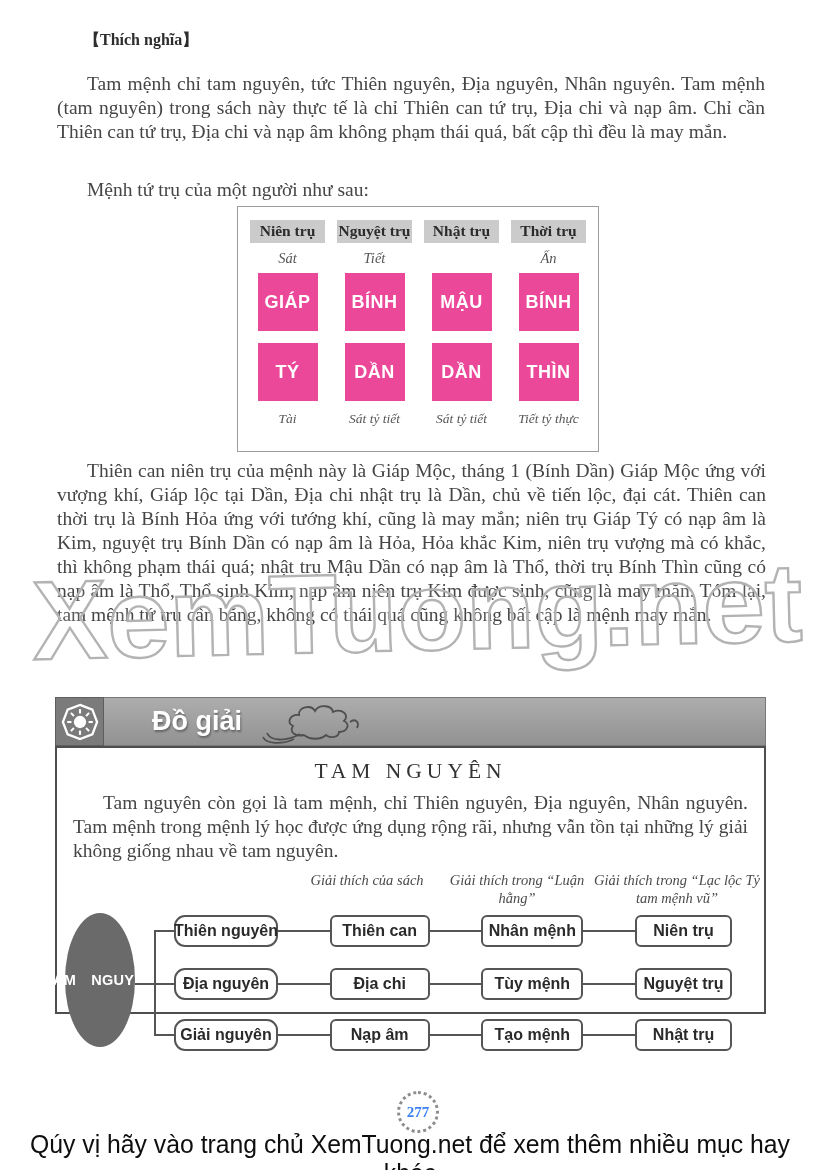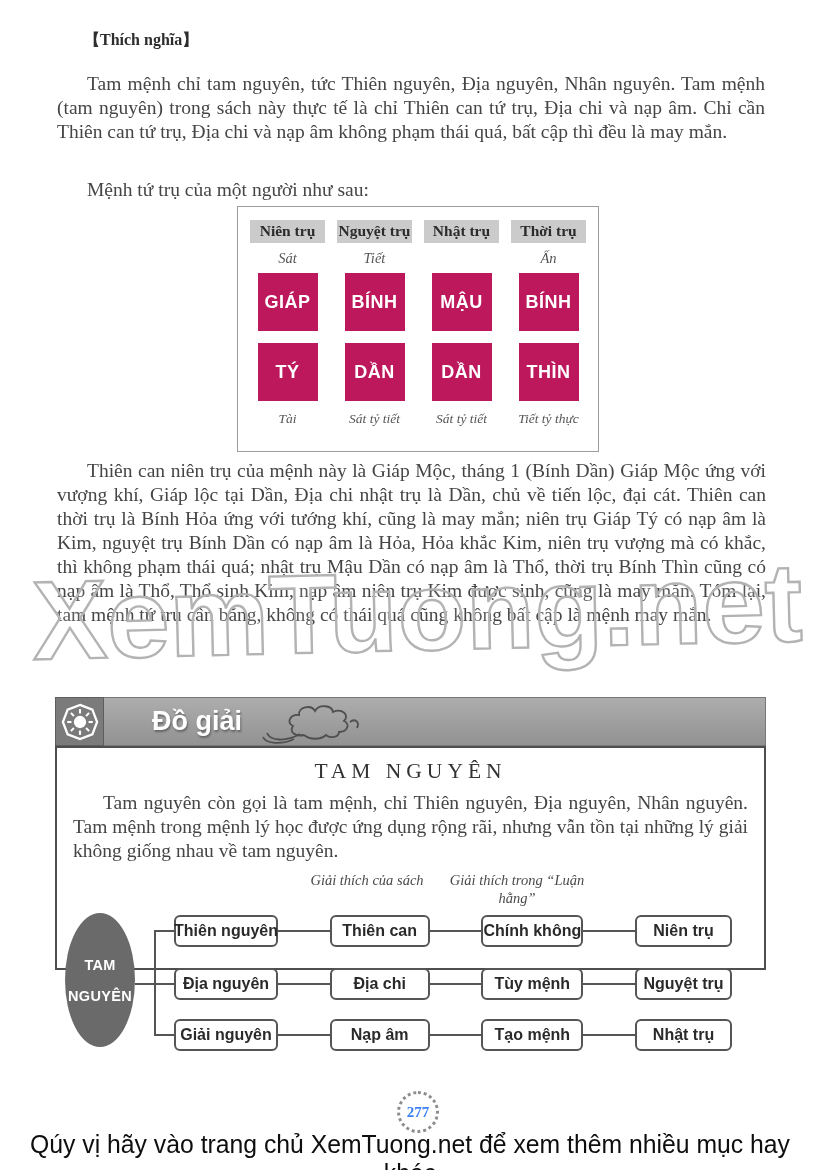--- a/index.html
+++ b/index.html
@@ -18,63 +18,63 @@
 
   
   .pillar-table { position:absolute; left:237px; top:206px; width:362px; height:246px;
                   border:1px solid #9c9c9c; background:#fff; padding:13px 12px 0; }
   .pt-grid { display:grid; grid-template-columns:repeat(4,1fr); column-gap:12px; }
   .pt-col { display:flex; flex-direction:column; align-items:center; }
   .pt-head { width:100%; background:#cbcbcb; text-align:center; font-weight:bold;
              font-size:15.5px; padding:2px 0 3px; color:#2b2b2b; }
   .pt-toplabel { font-style:italic; font-size:14.5px; height:30px; display:flex;
                  align-items:center; color:#555; }
-  .pt-sq { width:60px; height:58px; background:#be185d; color:#fff; display:flex;
+  .pt-sq { width:60px; height:58px; background:#ec4899; color:#fff; display:flex;
            align-items:center; justify-content:center; font-family:"Liberation Sans",sans-serif;
            font-weight:bold; font-size:18px; letter-spacing:0.5px; }
   .pt-sq2 { margin-top:12px; }
   .pt-bottomlabel { font-style:italic; font-size:13.5px; margin-top:10px; color:#555;
                     white-space:nowrap; }
 
   
   .watermark { position:absolute; left:26px; top:512px; z-index:5; pointer-events:none; }
 
   
   .dogiai { position:absolute; left:55px; top:697px; width:711px; height:49px; display:flex; }
   .bagua-sq { width:49px; height:49px; background:#7b7b7b; border:1px solid #5e5e5e;
               display:flex; align-items:center; justify-content:center; }
   .dg-bar { flex:1; background:linear-gradient(180deg,#adadad,#929292);
             border:1px solid #787878; border-left:none; display:flex; align-items:center; }
   .dg-label { color:#fff; font-family:"Liberation Sans",sans-serif; font-weight:bold;
               font-size:27px; margin-left:48px; text-shadow:1px 2px 2px rgba(60,60,60,0.55); }
   .dg-cloud { margin-left:16px; margin-top:4px; }
 
   
-  .tnbox { position:absolute; left:55px; top:746px; width:711px; height:224px;
+  .tnbox { position:absolute; left:55px; top:746px; width:711px; height:268px;
            border:2px solid #4e4e4e; background:#fff; }
   .tn-title { text-align:center; font-size:21.5px; letter-spacing:5px; color:#333;
               margin-top:11px; }
   .tn-intro { margin:7px 16px 0; }
   .diagram { position:relative; height:190px; margin-top:2px; }
   .dg-head { position:absolute; top:6px; font-style:italic; font-size:14.5px;
              text-align:center; line-height:18px; color:#4a4a4a; }
   .dgh1 { left:225px; width:170px; }
   .dgh2 { left:375px; width:170px; }
   .dgh3 { left:534px; width:172px; }
   .oval { position:absolute; left:8px; top:48px; width:70px; height:134px; background:#6a6a6a;
           border-radius:50%; color:#fff; font-family:"Liberation Sans",sans-serif;
-          font-weight:bold; font-size:14.5px; display:flex; flex-direction:column;
+          font-weight:bold; font-size:14.5px; display:flex; flex-direction:row;
           align-items:center; justify-content:center; gap:15px; letter-spacing:0.3px; }
   .drow { position:absolute; left:117px; right:32px; display:flex; align-items:center; height:32px; }
   .drow1 { top:50px; } .drow2 { top:103px; } .drow3 { top:154px; }
   .dbox { border:2px solid #555; border-radius:6px; background:#fff; height:32px;
           display:flex; align-items:center; justify-content:center;
           font-family:"Liberation Sans",sans-serif; font-weight:bold; font-size:16px;
           color:#2a2a2a; white-space:nowrap; }
-  .c1 { width:104px; } .c2 { width:100px; } .c3 { width:102px; } .c4 { width:97px; }
+  .c1 { width:104px;border-radius:11px; } .c2 { width:100px; } .c3 { width:102px; } .c4 { width:97px; }
   .dline { flex:1; border-top:2px solid #555; }
   .bracket-h { position:absolute; left:78px; top:118px; width:40px; border-top:2px solid #555; }
   .bracket-v { position:absolute; left:97px; top:65px; height:105px; border-left:2px solid #555; }
   .stub1 { position:absolute; left:97px; top:65px; width:21px; border-top:2px solid #555; }
   .stub3 { position:absolute; left:97px; top:169px; width:21px; border-top:2px solid #555; }
 
   .badge { position:absolute; left:397px; top:1091px; width:42px; height:42px;
            border:3px dotted #8c8c8c; border-radius:50%; display:flex; align-items:center;
            justify-content:center; font-size:15px; font-weight:bold; color:#3b82f6; background:#fff; }
   .footer { position:absolute; left:0; top:1130px; width:820px; text-align:center;
@@ -164,37 +164,38 @@
     </div>
   </div>
 
   <div class="tnbox">
     <div class="tn-title">TAM NGUYÊN</div>
     <p class="para tn-intro">Tam nguyên còn gọi là tam mệnh, chỉ Thiên nguyên, Địa nguyên, Nhân nguyên. Tam mệnh trong mệnh lý học được ứng dụng rộng rãi, nhưng vẫn tồn tại những lý giải không giống nhau về tam nguyên.</p>
 
     <div class="diagram">
       <div class="dg-head dgh1">Giải thích của sách</div>
       <div class="dg-head dgh2">Giải thích trong “Luận hằng”</div>
+      <div class="dg-head dgh3">Giải thích trong “Lạc lộc Tỷ tam mệnh vũ”</div>
 
       <div class="oval">
         <span>TAM</span>
         <span>NGUYÊN</span>
       </div>
 
       <div class="bracket-h"></div>
       <div class="bracket-v"></div>
       <div class="stub1"></div>
       <div class="stub3"></div>
 
       <div class="drow drow1">
         <div class="dbox c1">Thiên nguyên</div>
         <div class="dline"></div>
         <div class="dbox c2">Thiên can</div>
         <div class="dline"></div>
-        <div class="dbox c3">Chính không</div>
+        <div class="dbox c3">Nhân mệnh</div>
         <div class="dline"></div>
         <div class="dbox c4">Niên trụ</div>
       </div>
 
       <div class="drow drow2">
         <div class="dbox c1">Địa nguyên</div>
         <div class="dline"></div>
         <div class="dbox c2">Địa chi</div>
         <div class="dline"></div>
         <div class="dbox c3">Tùy mệnh</div>

